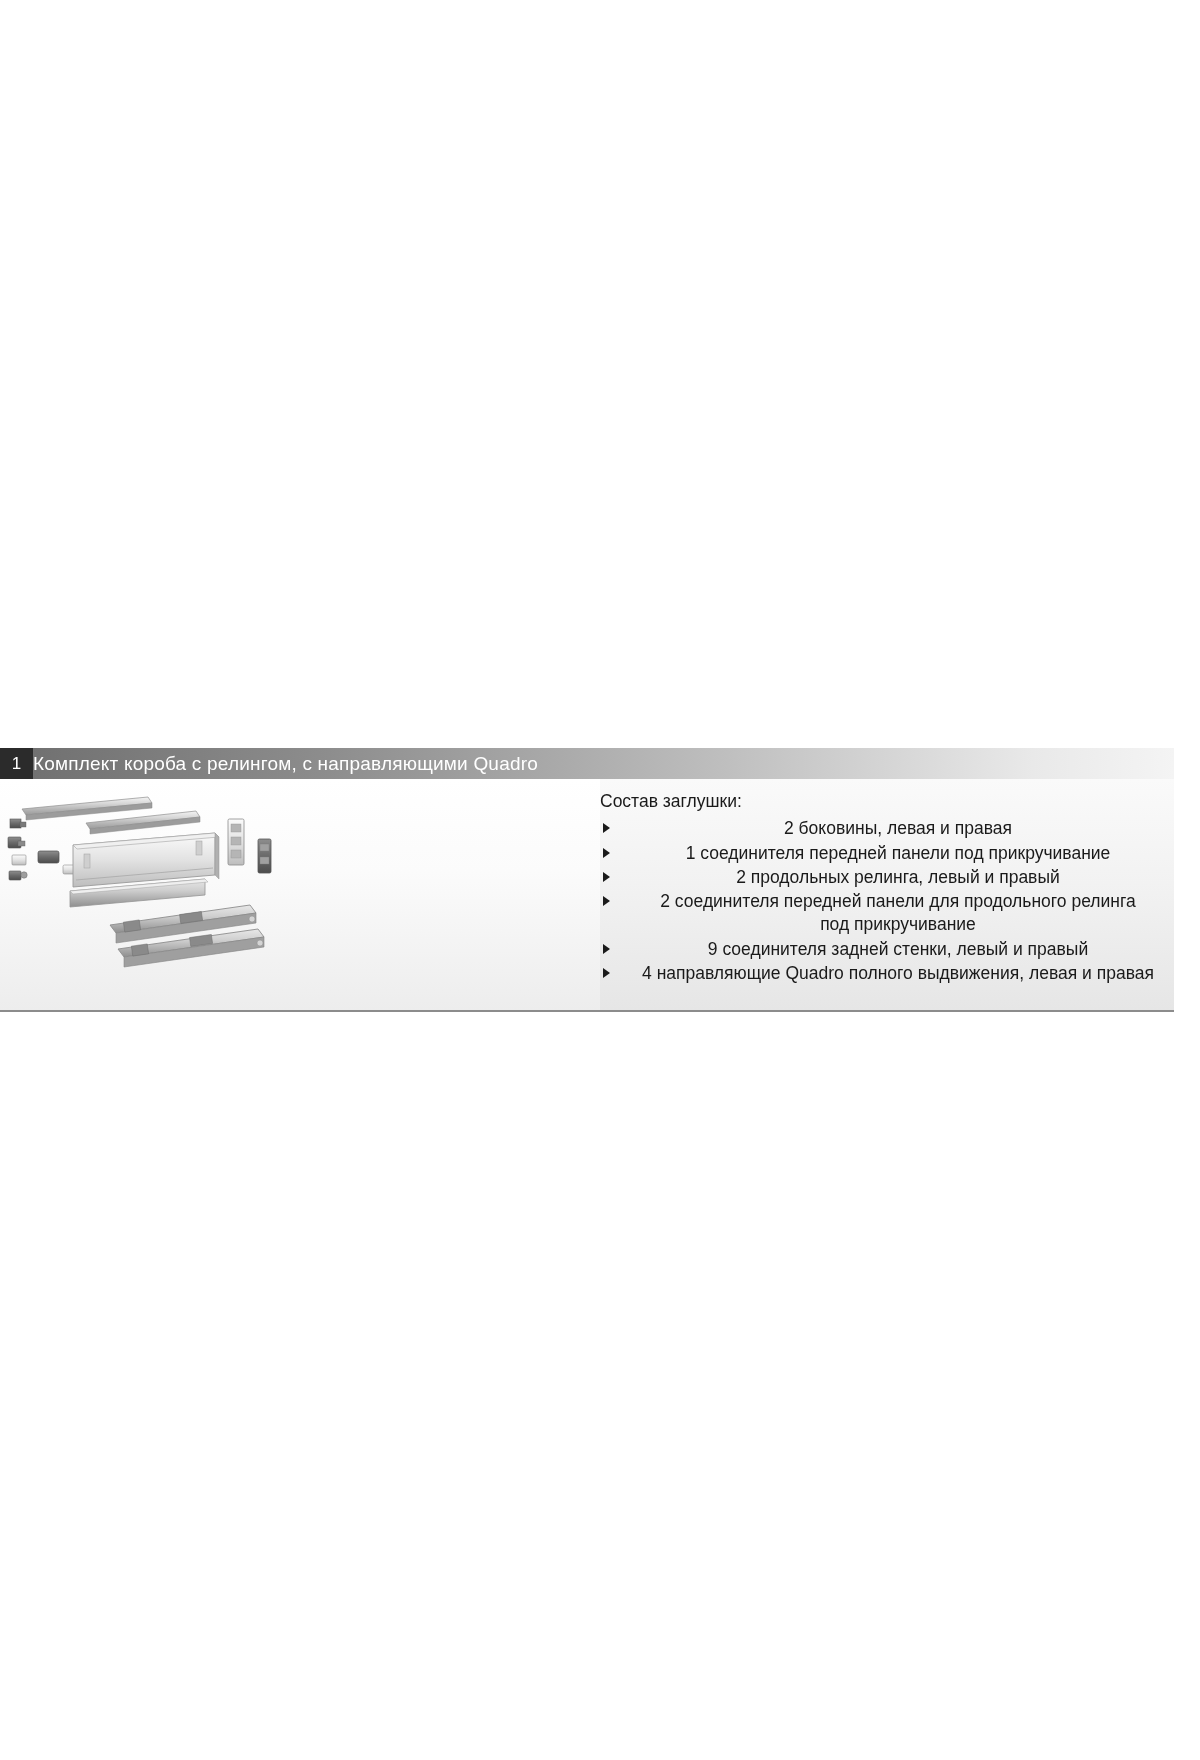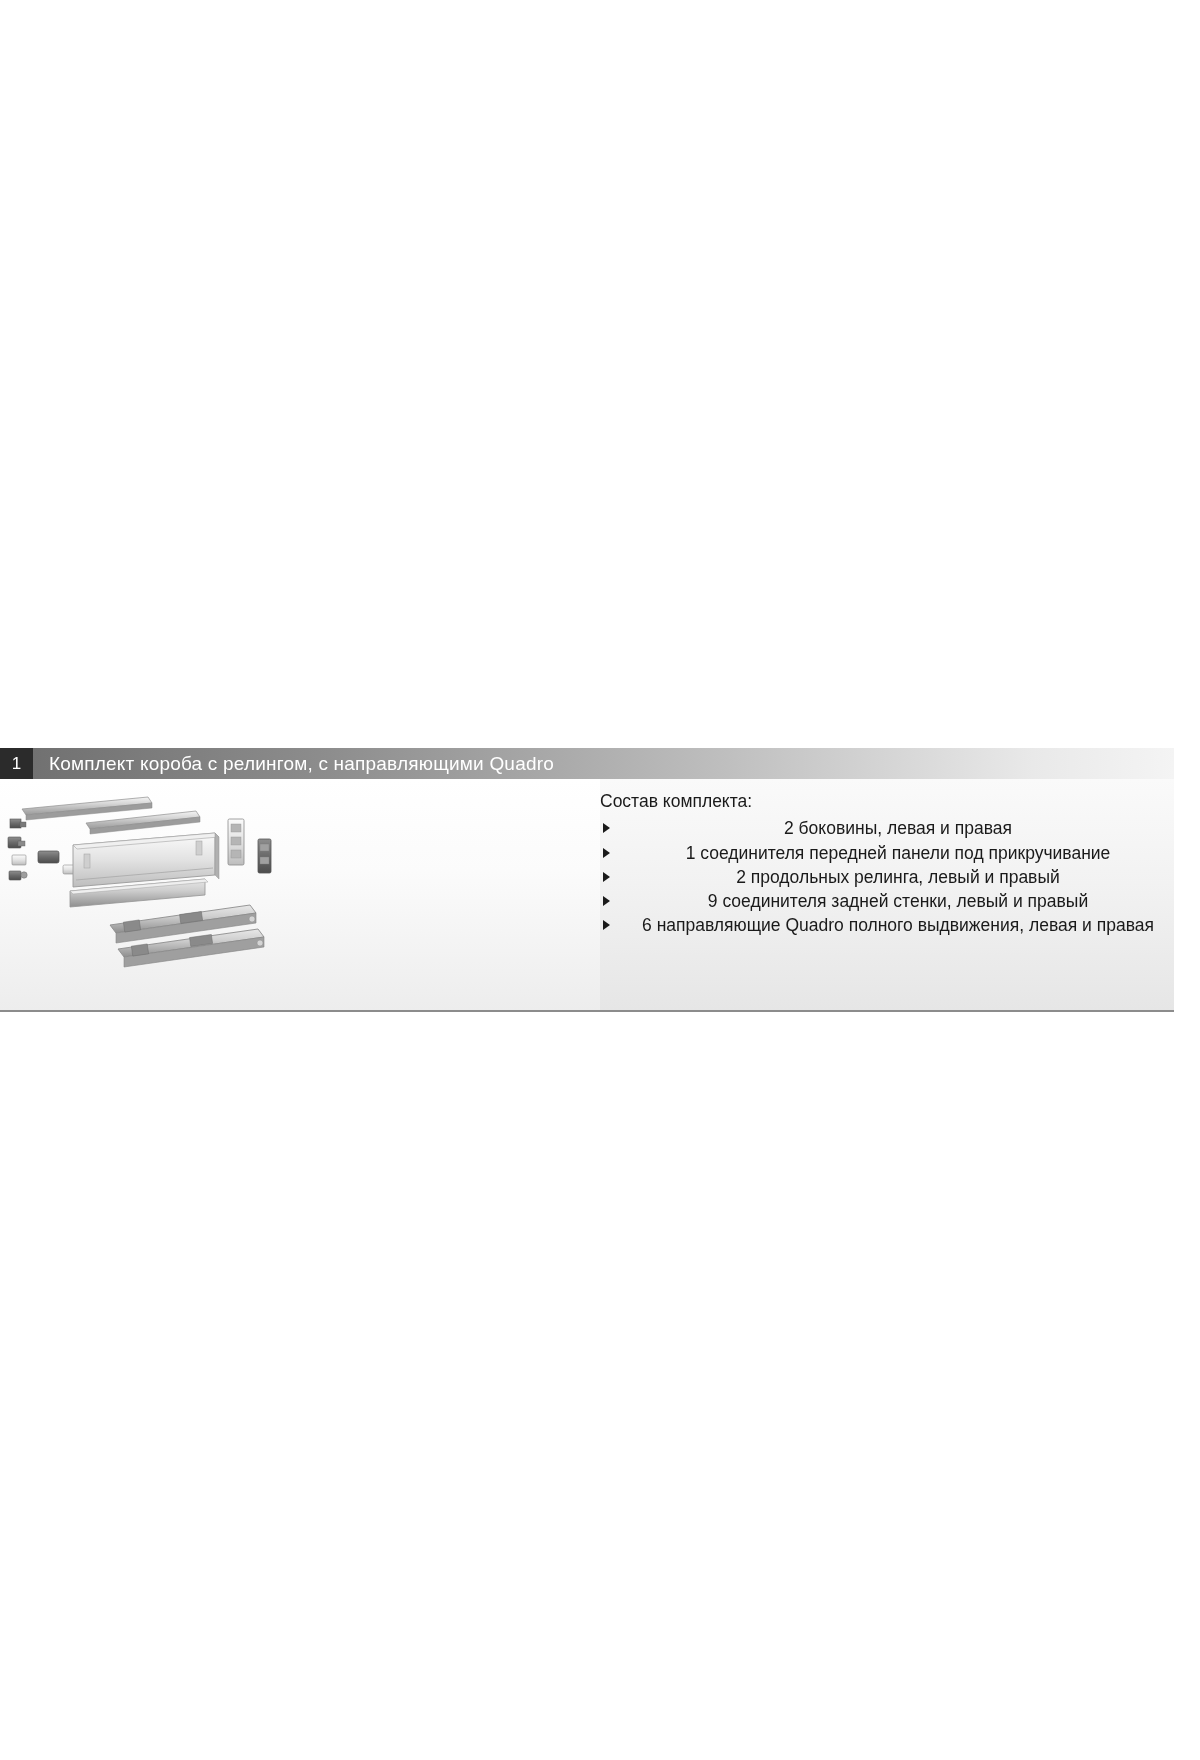--- a/index.html
+++ b/index.html
@@ -39,21 +39,20 @@
     font-size: 17px;
     display: flex;
     align-items: center;
     justify-content: center;
     font-family: "Liberation Sans", sans-serif;
   }
   .step-title {
     flex: 1;
     display: flex;
     align-items: center;
-    padding-left: 16px;
     color: #ffffff;
     font-size: 19px;
     letter-spacing: 0.2px;
     font-family: "Liberation Sans", sans-serif;
   }
 
   
   .step-body {
     position: relative;
     height: 231px;
@@ -208,39 +207,44 @@
           <polygon points="124,178 264,158 264,168 124,188" fill="#9f9f9f" stroke="#868686" stroke-width="0.6"></polygon>
           <rect x="132" y="166" width="16" height="10" fill="#8a8a8a" stroke="#6d6d6d" stroke-width="0.5" transform="rotate(-8 140 171)"></rect>
           <rect x="190" y="157" width="22" height="9" fill="#8a8a8a" stroke="#6d6d6d" stroke-width="0.5" transform="rotate(-8 201 161)"></rect>
           <circle cx="252" cy="140" r="3" fill="#d4d4d4" stroke="#8f8f8f" stroke-width="0.5"></circle>
           <circle cx="260" cy="164" r="3" fill="#d4d4d4" stroke="#8f8f8f" stroke-width="0.5"></circle>
         </g>
       </svg>
     </div>
 
     <div class="text-pane">
-      <div class="contents-title">Состав комплекта:</div>
+      <div class="contents-title">Состав заглушки:</div>
       <ul class="contents-list">
         <li>
           <span class="bullet"></span>
           <span>2 боковины, левая и правая</span>
         </li>
         <li>
           <span class="bullet"></span>
           <span>1 соединителя передней панели под прикручивание</span>
         </li>
         <li>
           <span class="bullet"></span>
           <span>2 продольных релинга, левый и правый</span>
         </li>
         <li>
           <span class="bullet"></span>
+          <span>2 соединителя передней панели для продольного релинга</span>
+          <span class="cont">под прикручивание</span>
+        </li>
+        <li>
+          <span class="bullet"></span>
           <span>9 соединителя задней стенки, левый и правый</span>
         </li>
         <li>
           <span class="bullet"></span>
-          <span>6 направляющие Quadro полного выдвижения, левая и правая</span>
+          <span>4 направляющие Quadro полного выдвижения, левая и правая</span>
         </li>
       </ul>
     </div>
 
   </div>
 </div>
 
 </body></html>

